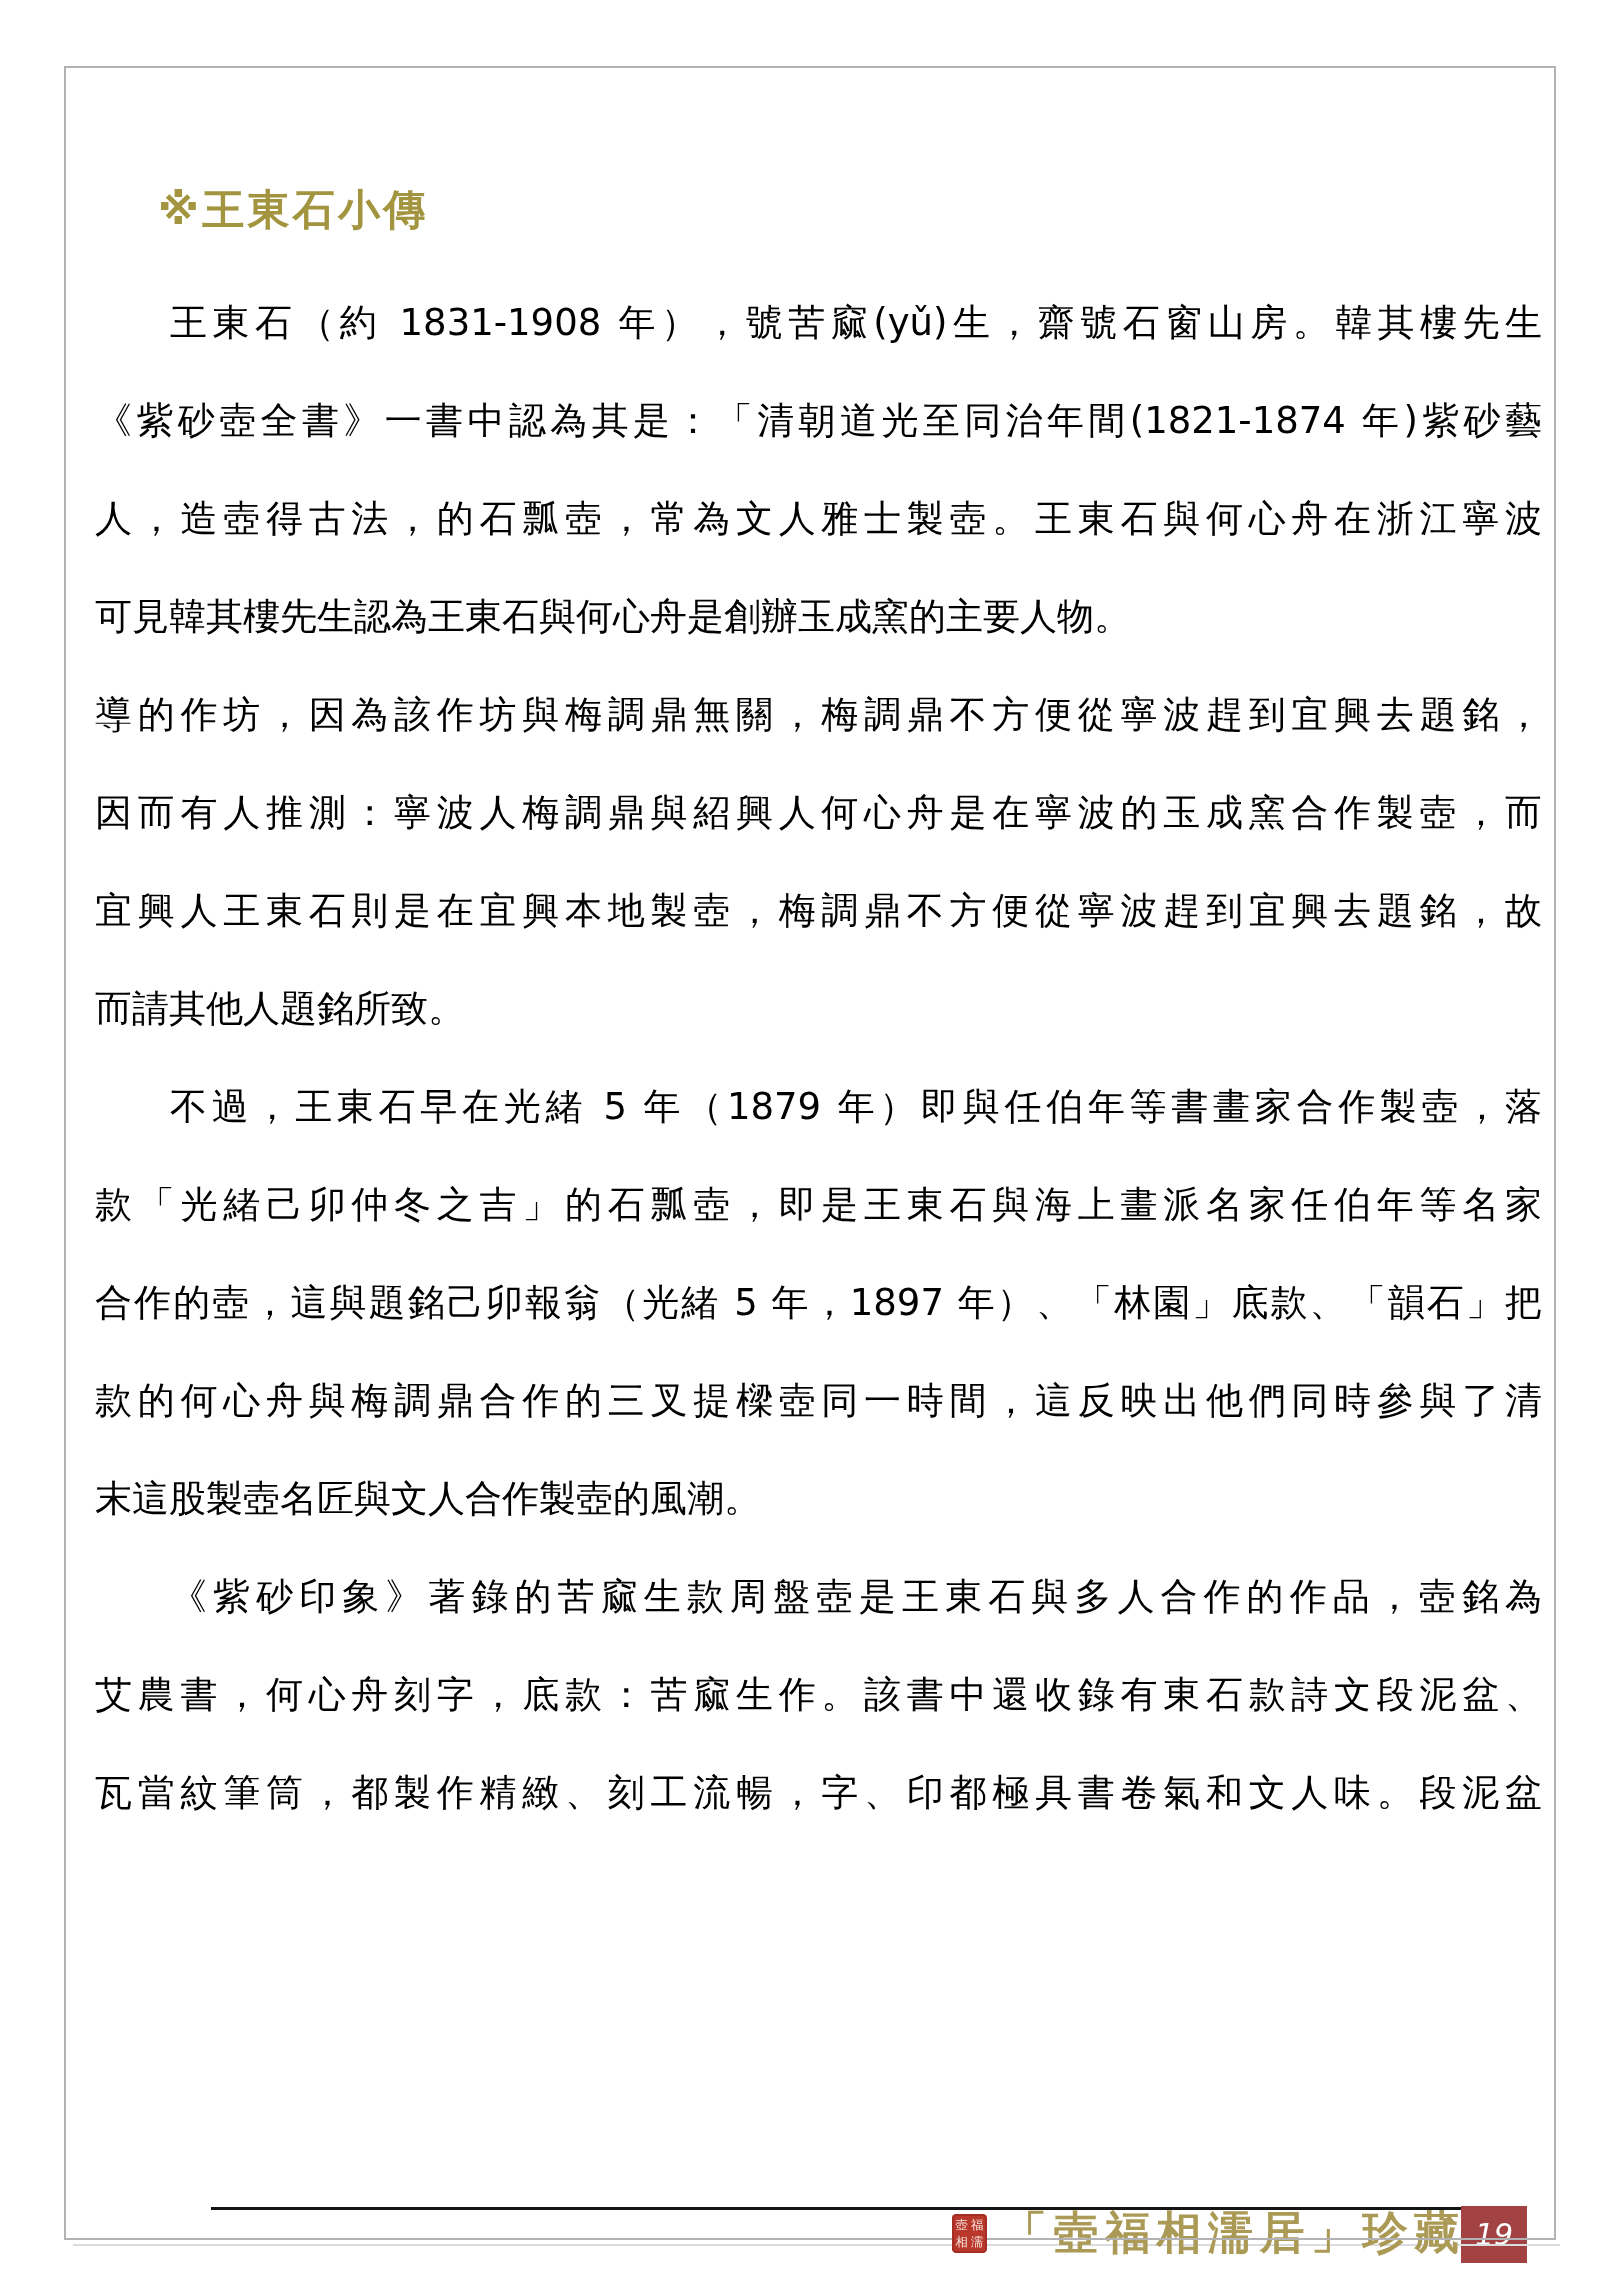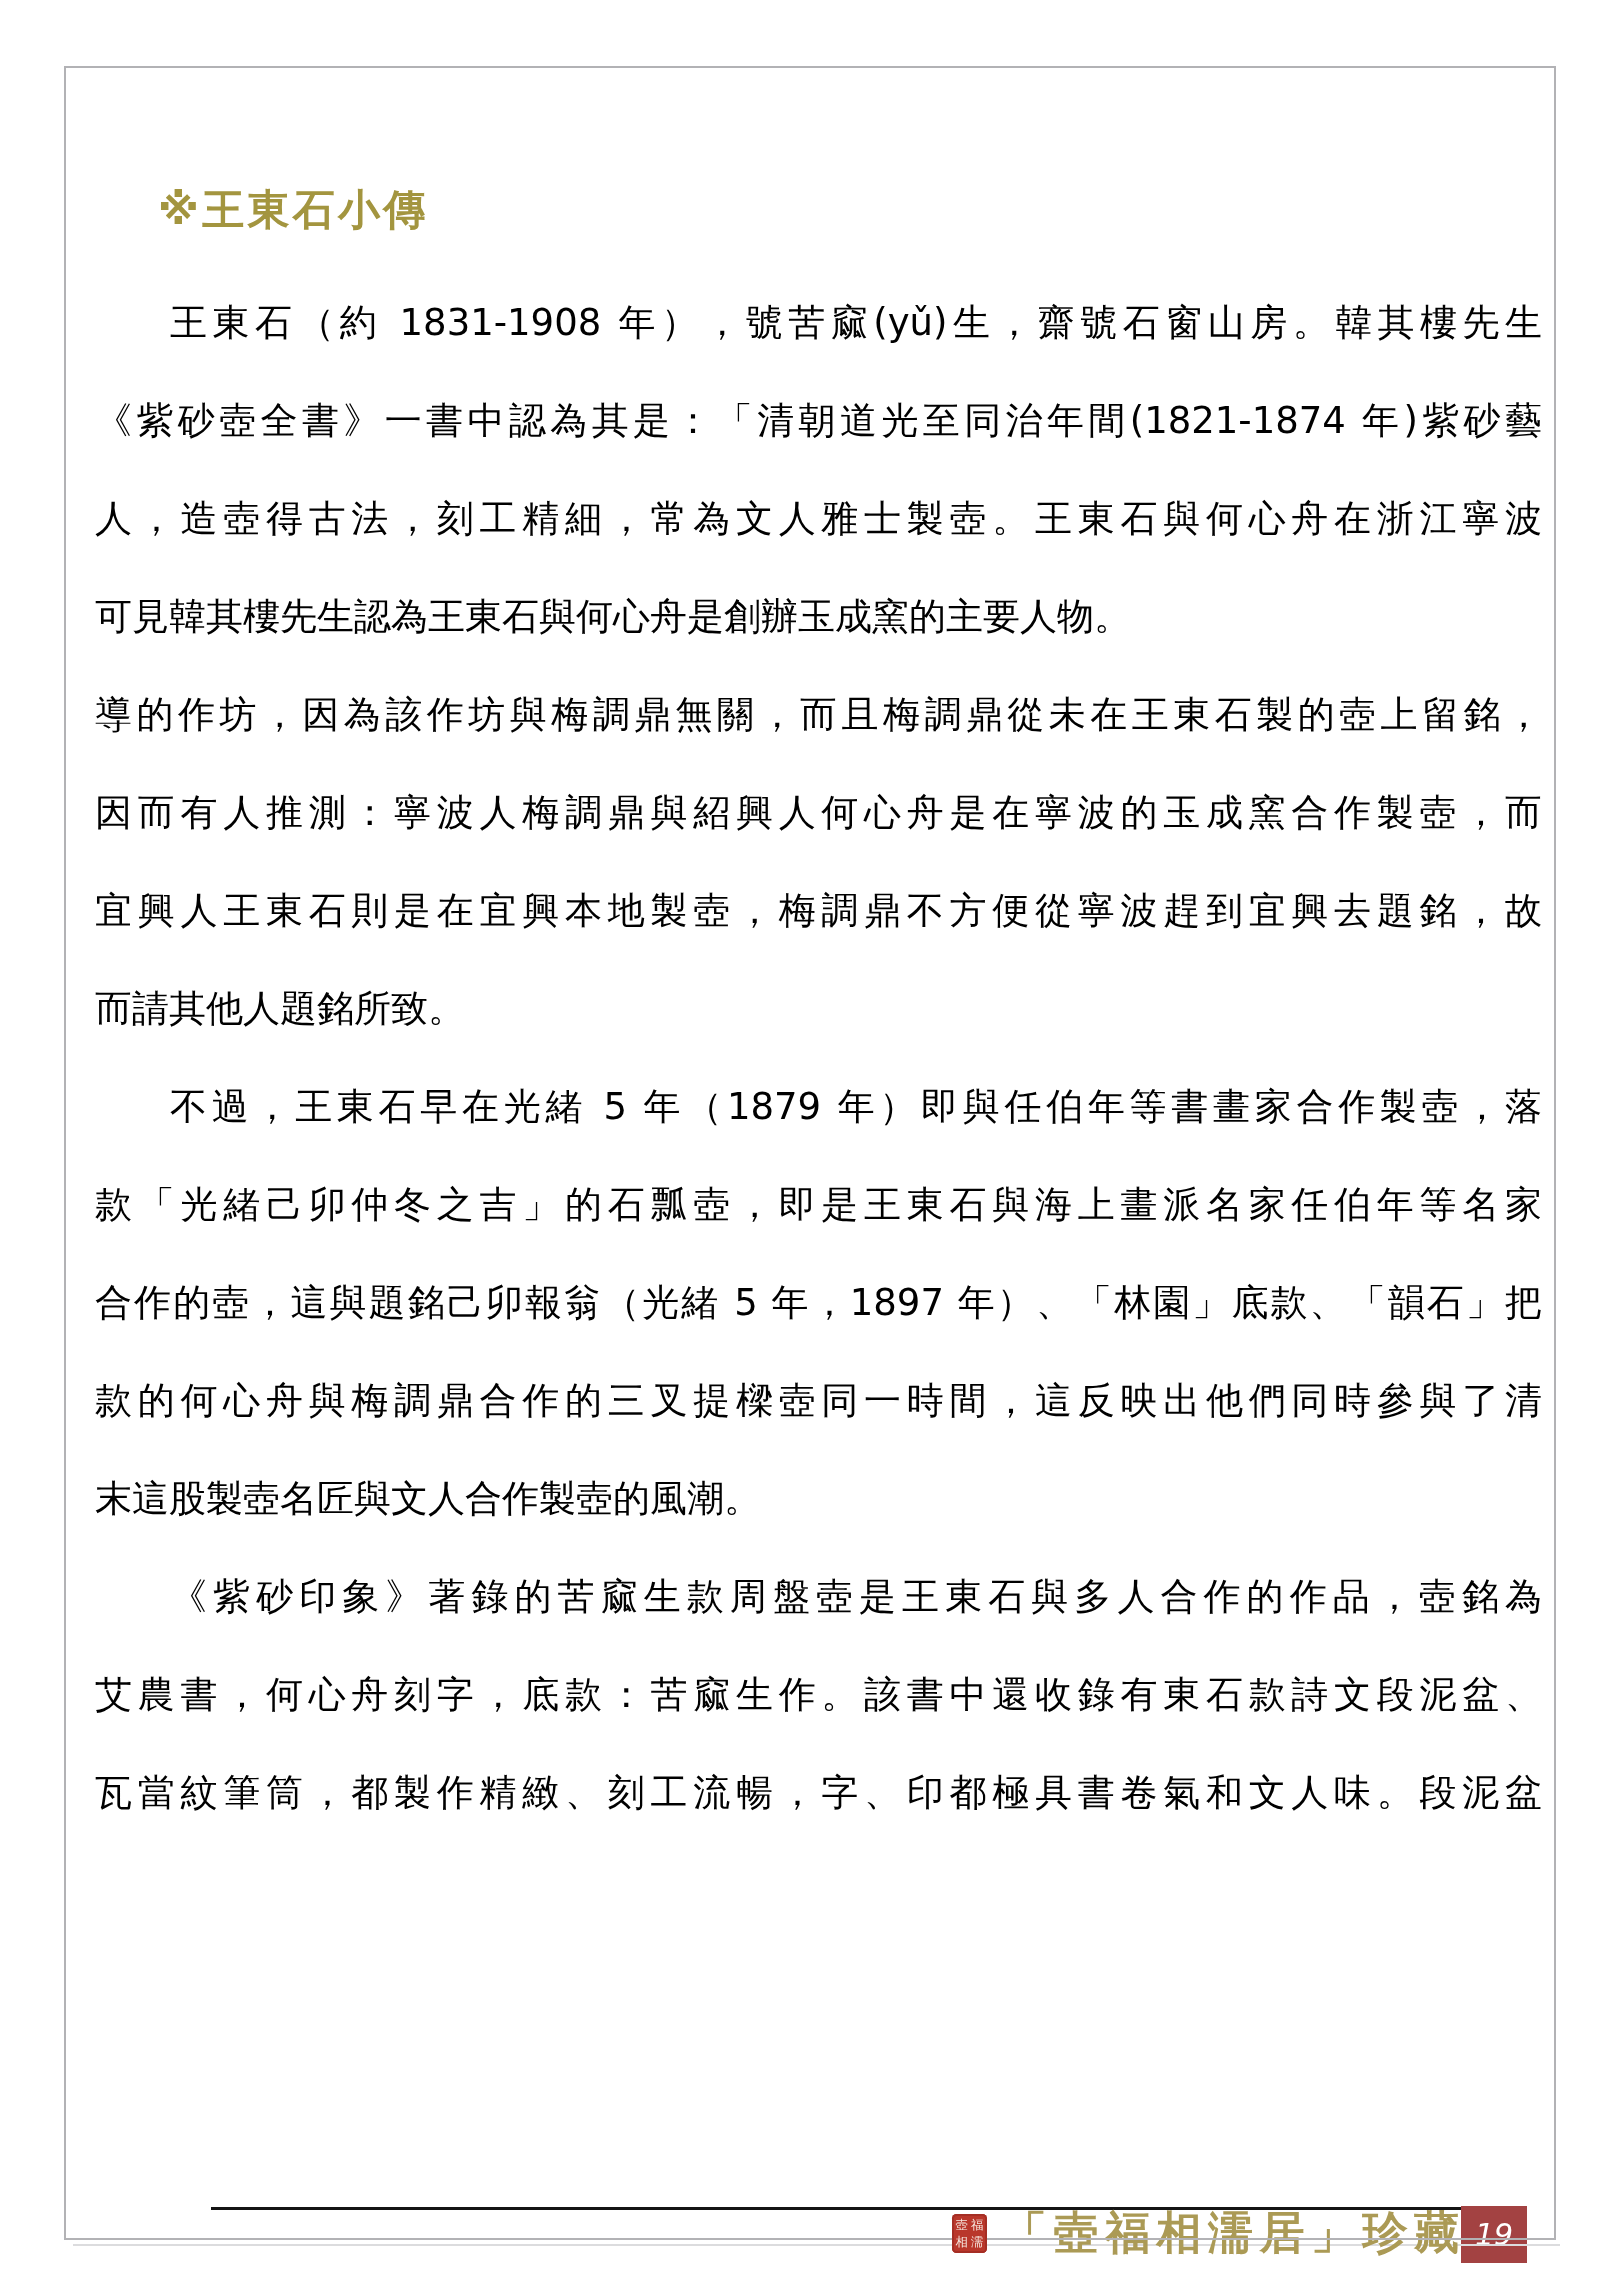--- a/index.html
+++ b/index.html
@@ -111,23 +111,23 @@
 <div class="page">
 
   <div class="frame"></div>
   <div class="frame-shadow"></div>
 
   <div class="doc-title">※王東石小傳</div>
 
   <div class="body-text">
       <div class="line indent">王東石（約 1831-1908 年），號苦窳(yǔ)生，齋號石窗山房。韓其樓先生</div>
       <div class="line">《紫砂壺全書》一書中認為其是：「清朝道光至同治年間(1821-1874 年)紫砂藝</div>
-      <div class="line">人，造壺得古法，刻工精細，常為文人雅士製壺。王東石與何心舟在浙江寧波</div>
+      <div class="line">人，造壺得古法，的石瓢壺，常為文人雅士製壺。王東石與何心舟在浙江寧波</div>
       <div class="line last">可見韓其樓先生認為王東石與何心舟是創辦玉成窯的主要人物。</div>
-      <div class="line">導的作坊，因為該作坊與梅調鼎無關，而且梅調鼎從未在王東石製的壺上留銘，</div>
+      <div class="line">導的作坊，因為該作坊與梅調鼎無關，梅調鼎不方便從寧波趕到宜興去題銘，</div>
       <div class="line">因而有人推測：寧波人梅調鼎與紹興人何心舟是在寧波的玉成窯合作製壺，而</div>
       <div class="line">宜興人王東石則是在宜興本地製壺，梅調鼎不方便從寧波趕到宜興去題銘，故</div>
       <div class="line last">而請其他人題銘所致。</div>
       <div class="line indent">不過，王東石早在光緒 5 年（1879 年）即與任伯年等書畫家合作製壺，落</div>
       <div class="line">款「光緒己卯仲冬之吉」的石瓢壺，即是王東石與海上畫派名家任伯年等名家</div>
       <div class="line">合作的壺，這與題銘己卯報翁（光緒 5 年，1897 年）、「林園」底款、「韻石」把</div>
       <div class="line">款的何心舟與梅調鼎合作的三叉提樑壺同一時間，這反映出他們同時參與了清</div>
       <div class="line last">末這股製壺名匠與文人合作製壺的風潮。</div>
       <div class="line indent">《紫砂印象》著錄的苦窳生款周盤壺是王東石與多人合作的作品，壺銘為</div>
       <div class="line">艾農書，何心舟刻字，底款：苦窳生作。該書中還收錄有東石款詩文段泥盆、</div>

